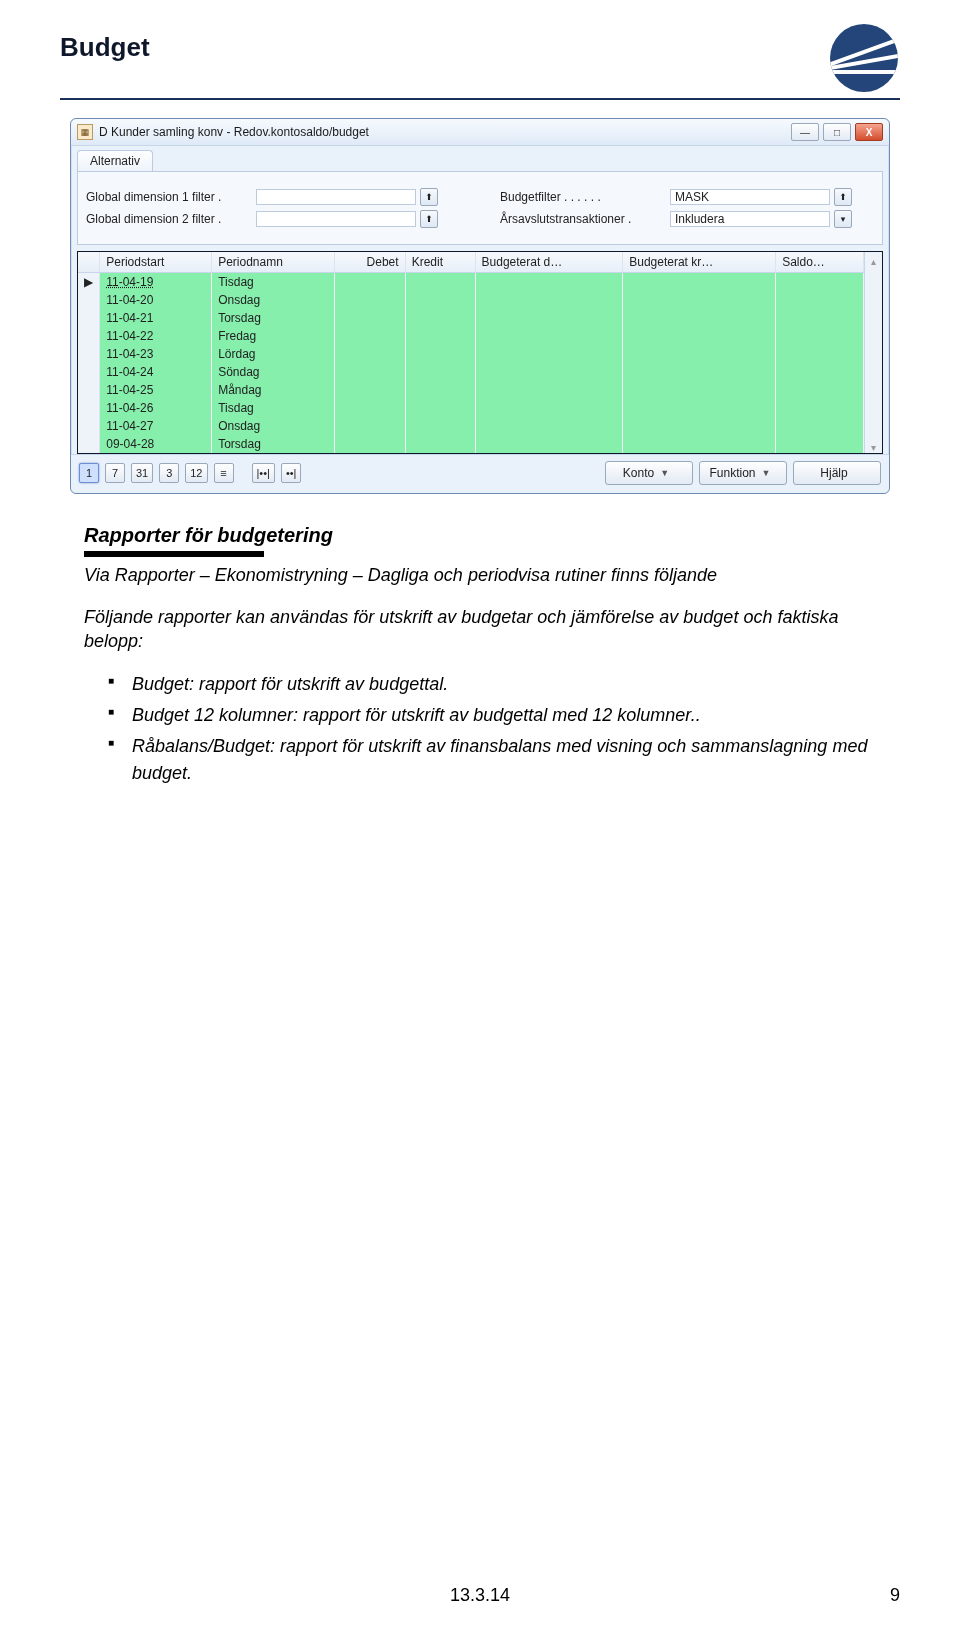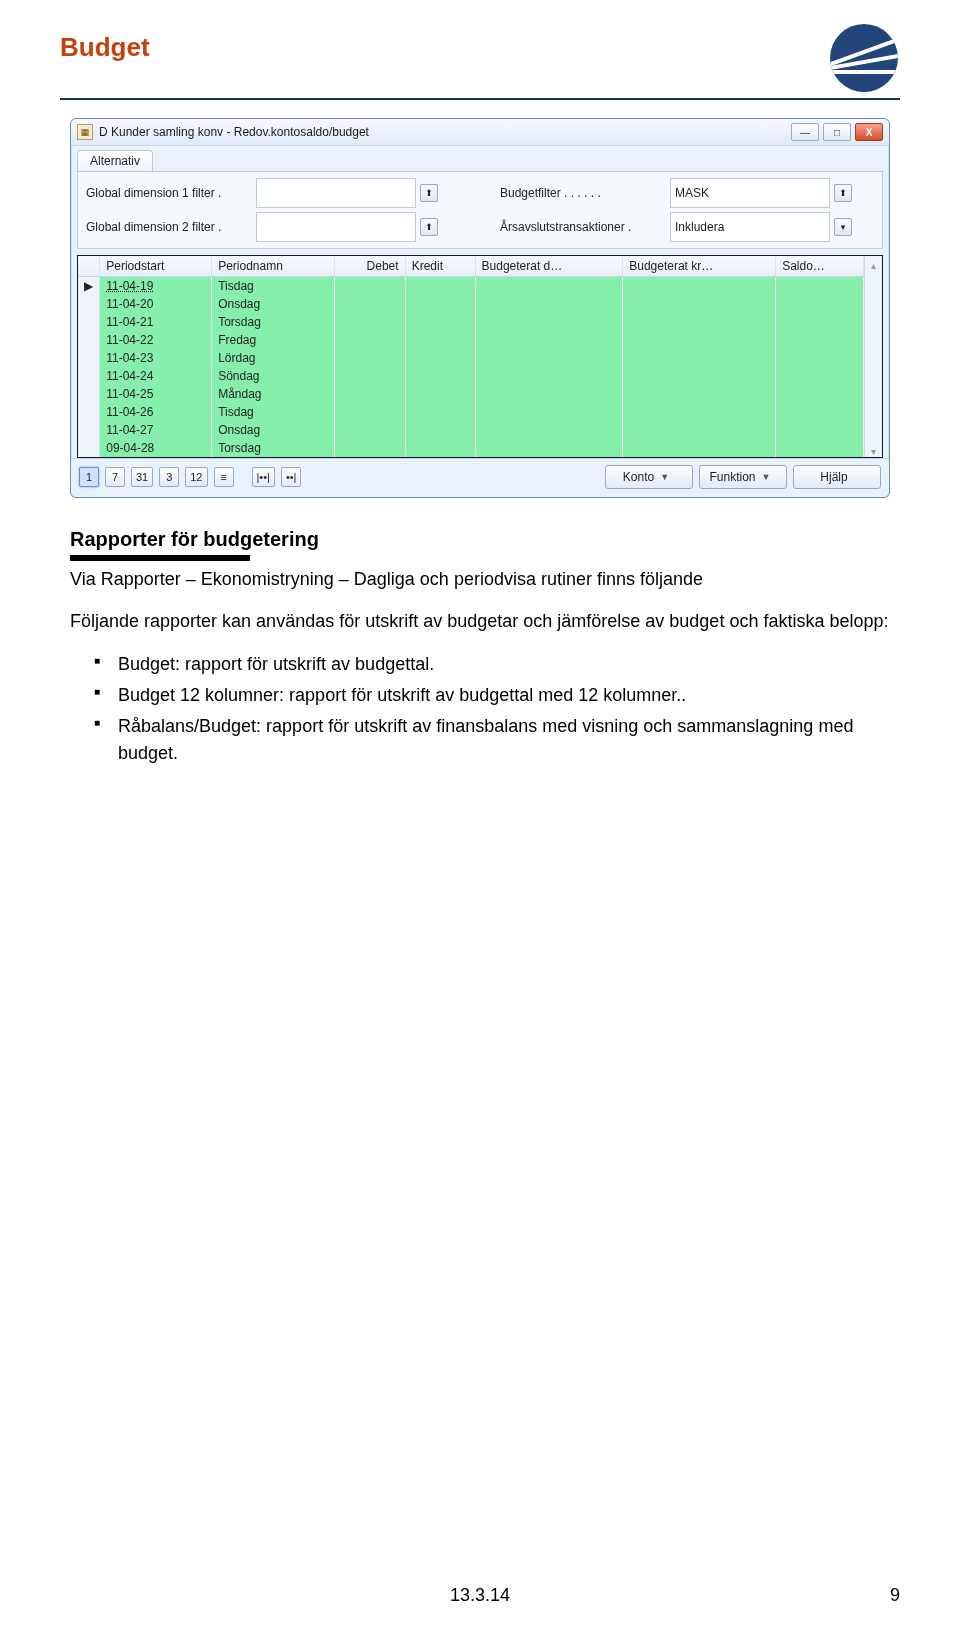--- a/index.html
+++ b/index.html
@@ -13,21 +13,21 @@
     padding: 32px 60px;
   }
   .header-row {
     display: flex;
     justify-content: space-between;
     align-items: flex-start;
   }
   .page-title {
     font-size: 26px;
     font-weight: bold;
-    color: #c2410c;
+    color: #0f172a;
     padding-bottom: 8px;
   }
   .title-rule {
     border: 0;
     border-top: 2px solid #1a2f5a;
     margin-top: 4px;
     margin-bottom: 18px;
   }
   .logo-wrap {
     width: 70px;
@@ -105,32 +105,32 @@
     border:1px solid #bccbe0;
     border-bottom:none;
     background: linear-gradient(#fefefe,#edf3fb);
     border-radius:4px 4px 0 0;
     font-size:12px;
   }
   .filters {
     border:1px solid #bccbe0;
     margin: 0 6px;
     background:#f5f8fc;
-    padding:6px 8px;
+    padding:16px 8px;
   }
   .filter-grid {
     display:grid;
     grid-template-columns: 1fr 1fr;
     column-gap: 40px;
     row-gap:4px;
   }
   .filter-row { display:flex; align-items:center; }
   .filter-label { width:170px; white-space:nowrap;}
   .filter-input {
-    height:30px;
+    height:16px;
     flex:1;
     max-width:160px;
     border:1px solid #bccbe0;
     background:#fff;
     margin-right:4px;
     padding: 0 4px;
     display:flex; align-items:center;
     font-size:12px;
   }
   .inp-btn {
@@ -214,21 +214,21 @@
     background: linear-gradient(#fdfefe,#e3eaf4);
     border-radius:3px;
     display:inline-flex;
     align-items:center;
     justify-content:center;
     gap:6px;
     font-size:12px;
   }
   .big-btn .caret { font-size:9px; color:#555;}
   
-  .section { margin: 0 10px;}
+  .section { margin: 0 24px; font-style: italic;}
   .section-heading {
     font-size: 20px;
     font-weight: bold;
     margin-top: 8px;
     margin-bottom: 4px;
   }
   .section hr.thick {
     border:0;
     border-top:6px solid #000;
     width:180px;

